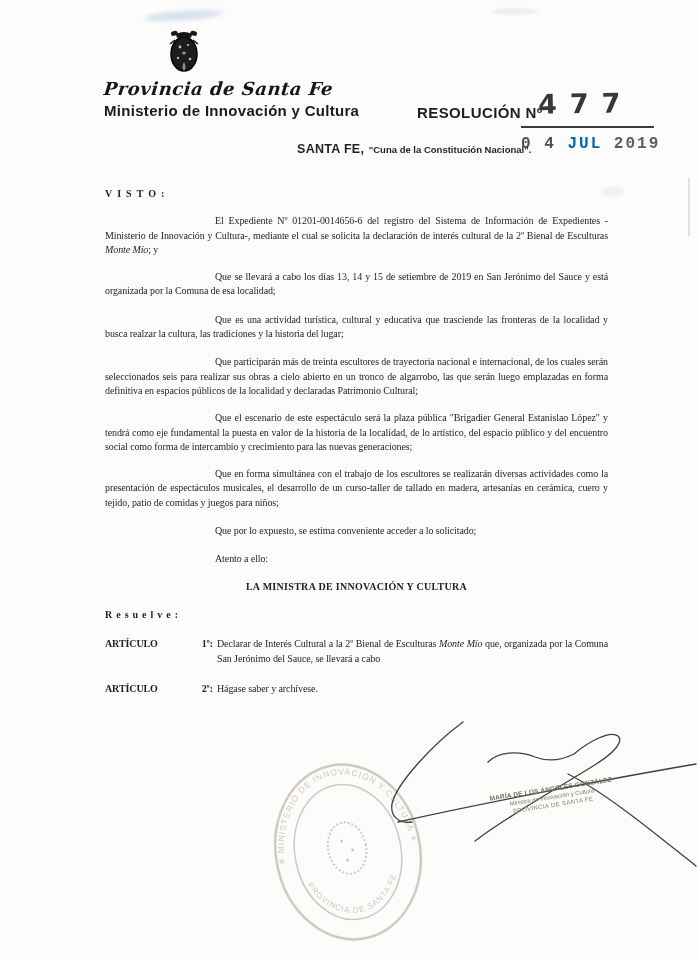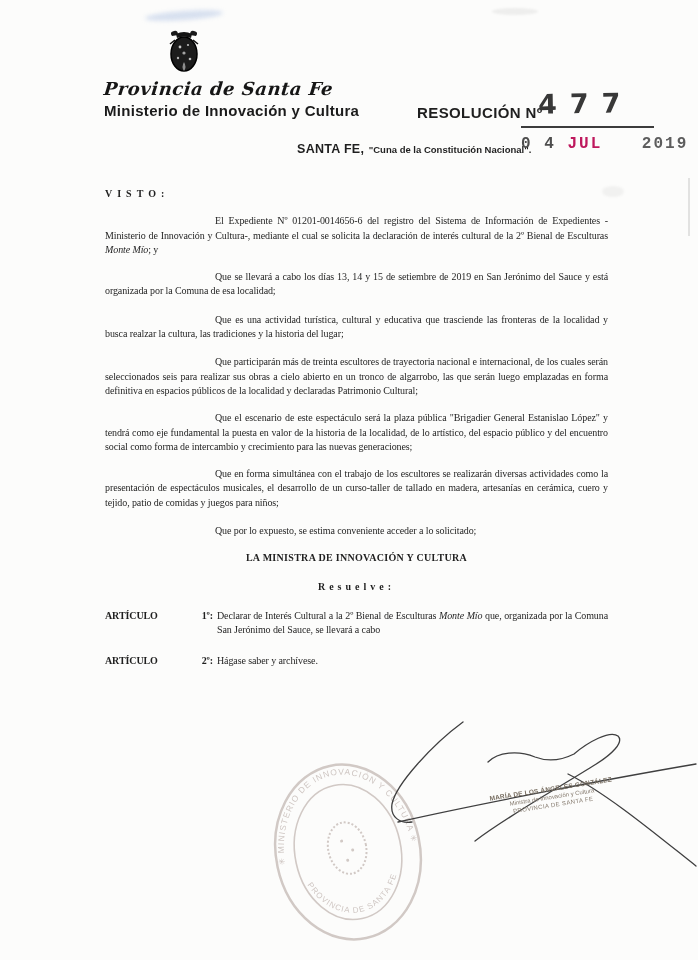--- a/index.html
+++ b/index.html
@@ -27,36 +27,36 @@
     font-size:27px;font-weight:600;letter-spacing:13px;color:#383838;transform:rotate(-1deg);
   }
   .res-underline{position:absolute;left:521px;top:126px;width:133px;height:2px;background:#3c3c3c;}
   .place-line{position:absolute;left:297px;top:139px;white-space:nowrap;}
   .place-label{font-size:12.5px;font-weight:bold;letter-spacing:.3px;}
   .place-motto{font-size:9.5px;font-weight:bold;}
   .date-stamp{
     position:absolute;left:521px;top:135px;font-family:"Liberation Mono",monospace;
     font-size:16px;font-weight:bold;letter-spacing:2px;color:#4e4e4e;white-space:nowrap;
   }
-  .date-stamp .month{color:#be185d;}
-  .date-stamp .year{color:#5d5d5d;margin-left:28px;}
+  .date-stamp .month{color:#0369a1;}
+  .date-stamp .year{color:#5d5d5d;}
   
   .doc-body{
     position:absolute;left:105px;top:187px;width:503px;
     font-size:10px;line-height:14.3px;letter-spacing:-0.1px;text-align:justify;font-family:Liberation Serif, serif;
   }
   .doc-body p{margin:0;}
   .h-visto{font-weight:bold;letter-spacing:5px;}
   .h-cons{font-weight:bold;margin-top:17px !important;}
   .para{margin-top:13px !important;text-indent:110px;}
   .para em{font-style:italic;}
   .mt14{margin-top:14px !important;}
   .atento{margin-top:14px !important;text-indent:110px;text-align:left;}
   .authority{margin-top:13px !important;text-align:center;font-weight:bold;letter-spacing:.3px;}
-  .resolve{margin-top:14px !important;text-align:center;font-weight:bold;letter-spacing:4px;}
+  .resolve{margin-top:14px !important;font-weight:bold;letter-spacing:4px;}
   .article{display:flex;margin-top:15px;}
   .article .alabel{
     width:108px;flex:0 0 108px;font-weight:bold;display:flex;
     justify-content:space-between;align-items:flex-start;margin-right:4px;
   }
   .article .abody{flex:1;text-align:justify;}
   .article .abody em{font-style:italic;}
   .acont{margin-top:0 !important;text-align:left;}
   .art2{margin-top:16px;}
   
@@ -120,20 +120,21 @@
     <p class="para"><span>El Expediente Nº 01201-0014656-6 del registro del Sistema de Información de Expedientes -Ministerio de Innovación y Cultura-, mediante el cual se solicita la declaración de interés cultural de la 2º Bienal de Esculturas </span><em>Monte Mío</em><span>; y</span></p>
 
 
     <p class="para">Que se llevará a cabo los días 13, 14 y 15 de setiembre de 2019 en San Jerónimo del Sauce y está organizada por la Comuna de esa localidad;</p>
     <p class="para mt14">Que es una actividad turística, cultural y educativa que trasciende las fronteras de la localidad y busca realzar la cultura, las tradiciones y la historia del lugar;</p>
     <p class="para mt14">Que participarán más de treinta escultores de trayectoria nacional e internacional, de los cuales serán seleccionados seis para realizar sus obras a cielo abierto en un tronco de algarrobo, las que serán luego emplazadas en forma definitiva en espacios públicos de la localidad y declaradas Patrimonio Cultural;</p>
     <p class="para">Que el escenario de este espectáculo será la plaza pública "Brigadier General Estanislao López" y tendrá como eje fundamental la puesta en valor de la historia de la localidad, de lo artístico, del espacio público y del encuentro social como forma de intercambio y crecimiento para las nuevas generaciones;</p>
     <p class="para">Que en forma simultánea con el trabajo de los escultores se realizarán diversas actividades como la presentación de espectáculos musicales, el desarrollo de un curso-taller de tallado en madera, artesanías en cerámica, cuero y tejido, patio de comidas y juegos para niños;</p>
     <p class="para mt14">Que por lo expuesto, se estima conveniente acceder a lo solicitado;</p>
 
+    <p class="atento">Atento a ello:</p>
 
     <p class="authority">LA MINISTRA DE INNOVACIÓN Y CULTURA</p>
     <p class="resolve">Resuelve:</p>
 
     <div class="article">
       <span class="alabel">
         <span>ARTÍCULO</span>
         <span>1º:</span>
       </span>
       <span class="abody"><span>Declarar de Interés Cultural a la 2º Bienal de Esculturas </span><em>Monte Mío</em><span> que, organizada por la Comuna San Jerónimo del Sauce, se llevará a cabo</span></span>

